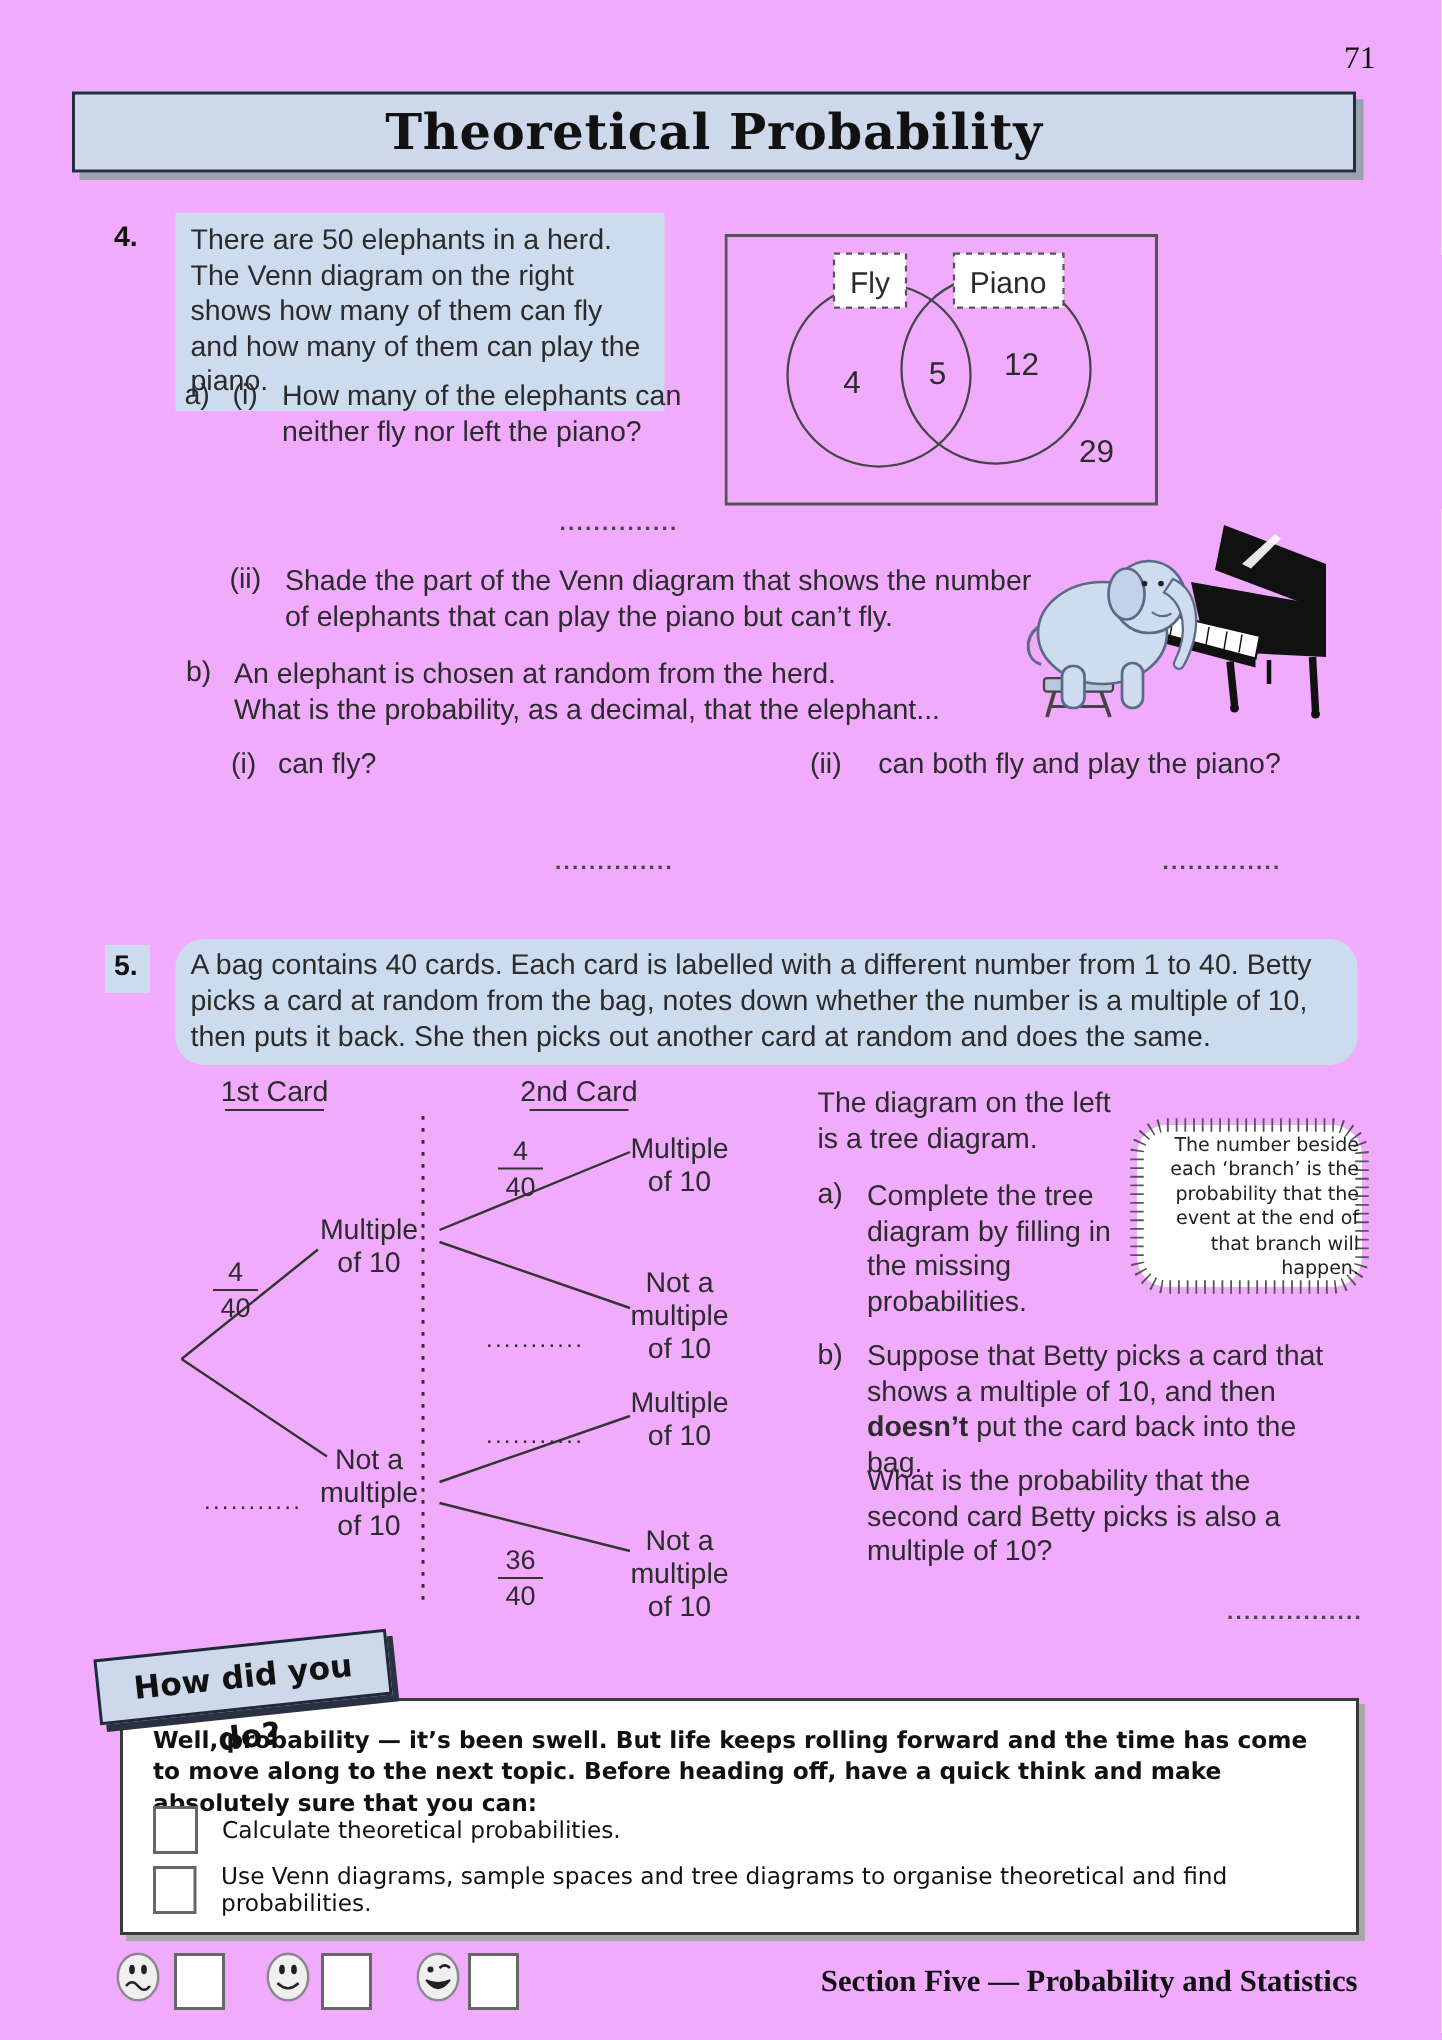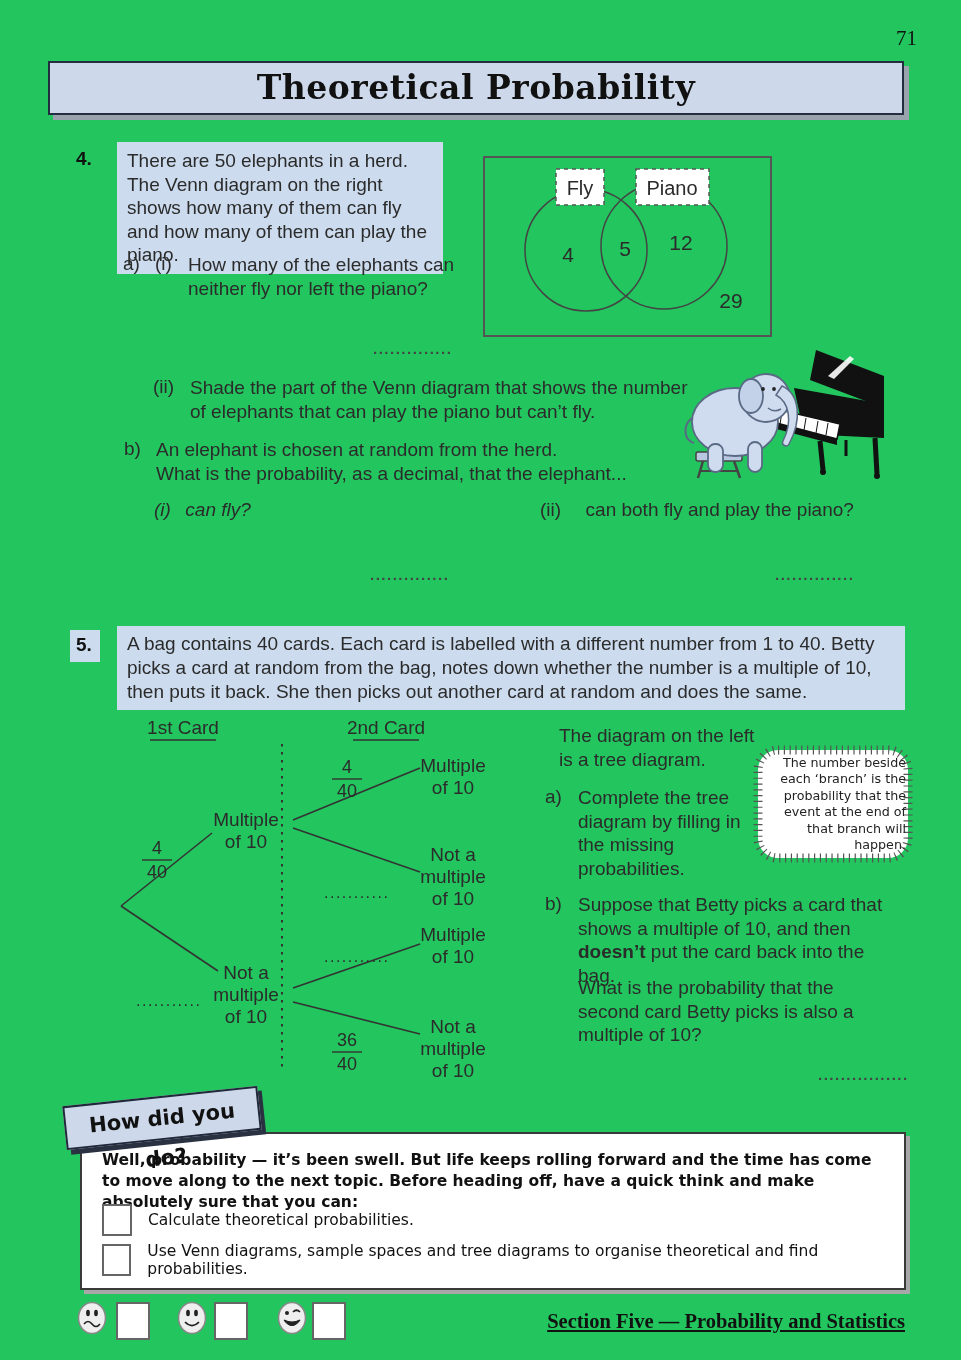--- a/index.html
+++ b/index.html
@@ -1,16 +1,16 @@
 <!DOCTYPE html>
 <html><head>
 <meta charset="utf-8">
 <style>
   html,body{margin:0;padding:0;background:#ffffff;}
-  .page{position:relative;width:961px;height:1360px;background:#22c55e;
+  .page{position:relative;width:961px;height:1360px;background:#f0abfc;
         font-family:"Liberation Sans",sans-serif;color:#2b2b2b;overflow:hidden;}
   .abs{position:absolute;}
   .hl{background:#ccdcee;}
   .pgnum{font-family:"Liberation Serif",serif;font-size:21px;color:#111;}
   .title-banner{left:48px;top:61px;width:852px;height:50px;background:#cdd9ea;
         border:2px solid #252e40;box-shadow:5px 5px 0 #9aa2ad;
         text-align:center;line-height:50px;font-family:"DejaVu Serif",serif;
         font-weight:bold;font-size:33px;color:#111;letter-spacing:.5px;}
   .qnum{font-weight:bold;font-size:19px;color:#111;}
   .body-txt{font-size:19px;line-height:23.5px;color:#2b2b2b;}
@@ -76,21 +76,21 @@
     <span class="lbl" style="position:absolute;left:0;top:0;">(ii)</span>
     <span class="body-txt" style="position:absolute;left:37px;top:0;width:500px;display:block;">Shade the part of the Venn diagram that shows the number of elephants that can play the piano but can’t fly.</span>
   </div>
 
   <div class="abs" style="left:124px;top:438px;width:520px;">
     <span class="lbl" style="position:absolute;left:0;top:0;">b)</span>
     <span class="body-txt" style="position:absolute;left:32px;top:0;width:490px;display:block;">An elephant is chosen at random from the herd.</span>
     <span class="body-txt" style="position:absolute;left:32px;top:24px;width:490px;display:block;">What is the probability, as a decimal, that the elephant...</span>
   </div>
 
-  <div class="abs" style="left:154px;top:498px;font-style:italic;">
+  <div class="abs" style="left:154px;top:498px;">
     <span class="lbl">(i)</span>
     <span class="body-txt" style="margin-left:10px;">can fly?</span>
   </div>
 
   <div class="abs" style="left:540px;top:498px;">
     <span class="lbl">(ii)</span>
     <span class="body-txt" style="margin-left:20px;">can both fly and play the piano?</span>
   </div>
 
   <svg class="abs" style="left:678px;top:346px;" width="218" height="136" viewBox="0 0 218 136">
@@ -132,21 +132,21 @@
       <circle cx="96" cy="43" r="1.9" fill="#222"></circle>
       <path d="M90,62 q6,5 13,1" fill="none" stroke="#5a6a85" stroke-width="1.5"></path>
     </g>
   </svg>
 
   <div class="abs dots" style="left:370px;top:566px;">..............</div>
   <div class="abs dots" style="left:775px;top:566px;">..............</div>
 
   <div class="abs qnum hl" style="left:70px;top:630px;padding:4px 8px 6px 6px;">5.</div>
 
-  <div class="abs hl body-txt" style="left:117px;top:626px;width:768px;padding:6px 10px;line-height:24px;">A bag contains 40 cards.  Each card is labelled with a different number from 1 to 40.  Betty picks a card at random from the bag, notes down whether the number is a multiple of 10, then puts it back.  She then picks out another card at random and does the same.</div>
+  <div class="abs hl body-txt" style="left:117px;top:626px;width:768px;padding:6px 10px;line-height:24px;border-radius:19px;">A bag contains 40 cards.  Each card is labelled with a different number from 1 to 40.  Betty picks a card at random from the bag, notes down whether the number is a multiple of 10, then puts it back.  She then picks out another card at random and does the same.</div>
 
   <svg class="abs" style="left:108px;top:716px;" width="424" height="378" viewBox="0 0 424 378">
     <text x="75" y="18" font-size="19" text-anchor="middle">1st Card</text>
     <line x1="42" y1="24" x2="108" y2="24" stroke="#333" stroke-width="1.3"></line>
     <text x="278" y="18" font-size="19" text-anchor="middle">2nd Card</text>
     <line x1="245" y1="24" x2="311" y2="24" stroke="#333" stroke-width="1.3"></line>
 
     <line x1="174" y1="28" x2="174" y2="356" stroke="#333" stroke-width="2" stroke-dasharray="2.5 5.5"></line>
 
     <line x1="13" y1="190" x2="104" y2="117" stroke="#333" stroke-width="1.6"></line>
@@ -197,21 +197,21 @@
     <text x="345" y="189" font-size="19" text-anchor="middle">of 10</text>
 
     <text x="345" y="225" font-size="19" text-anchor="middle">Multiple</text>
     <text x="345" y="247" font-size="19" text-anchor="middle">of 10</text>
 
     <text x="345" y="317" font-size="19" text-anchor="middle">Not a</text>
     <text x="345" y="339" font-size="19" text-anchor="middle">multiple</text>
     <text x="345" y="361" font-size="19" text-anchor="middle">of 10</text>
   </svg>
 
-  <div class="abs body-txt" style="left:559px;top:724px;width:210px;line-height:24px;">The diagram on the left is a tree diagram.</div>
+  <div class="abs body-txt" style="left:545px;top:724px;width:210px;line-height:24px;">The diagram on the left is a tree diagram.</div>
 
   <div class="abs note-box">
     <svg width="166" height="124" viewBox="0 0 166 124" style="position:absolute;left:0;top:0;">
       <rect x="8" y="8" width="150" height="108" rx="20" fill="#fff"></rect>
       <rect x="8" y="8" width="150" height="108" rx="20" fill="none" stroke="#555" stroke-width="9" stroke-dasharray="1.2 4.6"></rect>
       <rect x="13" y="13" width="140" height="98" rx="16" fill="#fff"></rect>
     </svg>
     <div class="note-inner">The number beside each ‘branch’ is the probability that the event at the end of that branch will happen.</div>
   </div>
 
@@ -259,15 +259,15 @@
   <div class="abs foot-chk" style="left:214px;top:1302px;"></div>
 
   <svg class="abs" style="left:276px;top:1300px;" width="32" height="36" viewBox="0 0 32 36">
     <ellipse cx="16" cy="18" rx="13.5" ry="15.5" fill="#efefef" stroke="#888" stroke-width="1.6"></ellipse>
     <circle cx="11" cy="13" r="2" fill="#222"></circle>
     <path d="M17,12 q3.5,-3.5 7,0" fill="none" stroke="#222" stroke-width="1.7"></path>
     <path d="M8,20 q8,11 16,0 q-8,4 -16,0" fill="#222" stroke="#222" stroke-width="1.2"></path>
   </svg>
   <div class="abs foot-chk" style="left:312px;top:1302px;"></div>
 
-  <div class="abs section-foot" style="right:56px;top:1310px;text-decoration:underline;">Section Five — Probability and Statistics</div>
+  <div class="abs section-foot" style="right:56px;top:1310px;">Section Five — Probability and Statistics</div>
 
 </div>
 
 </body></html>

